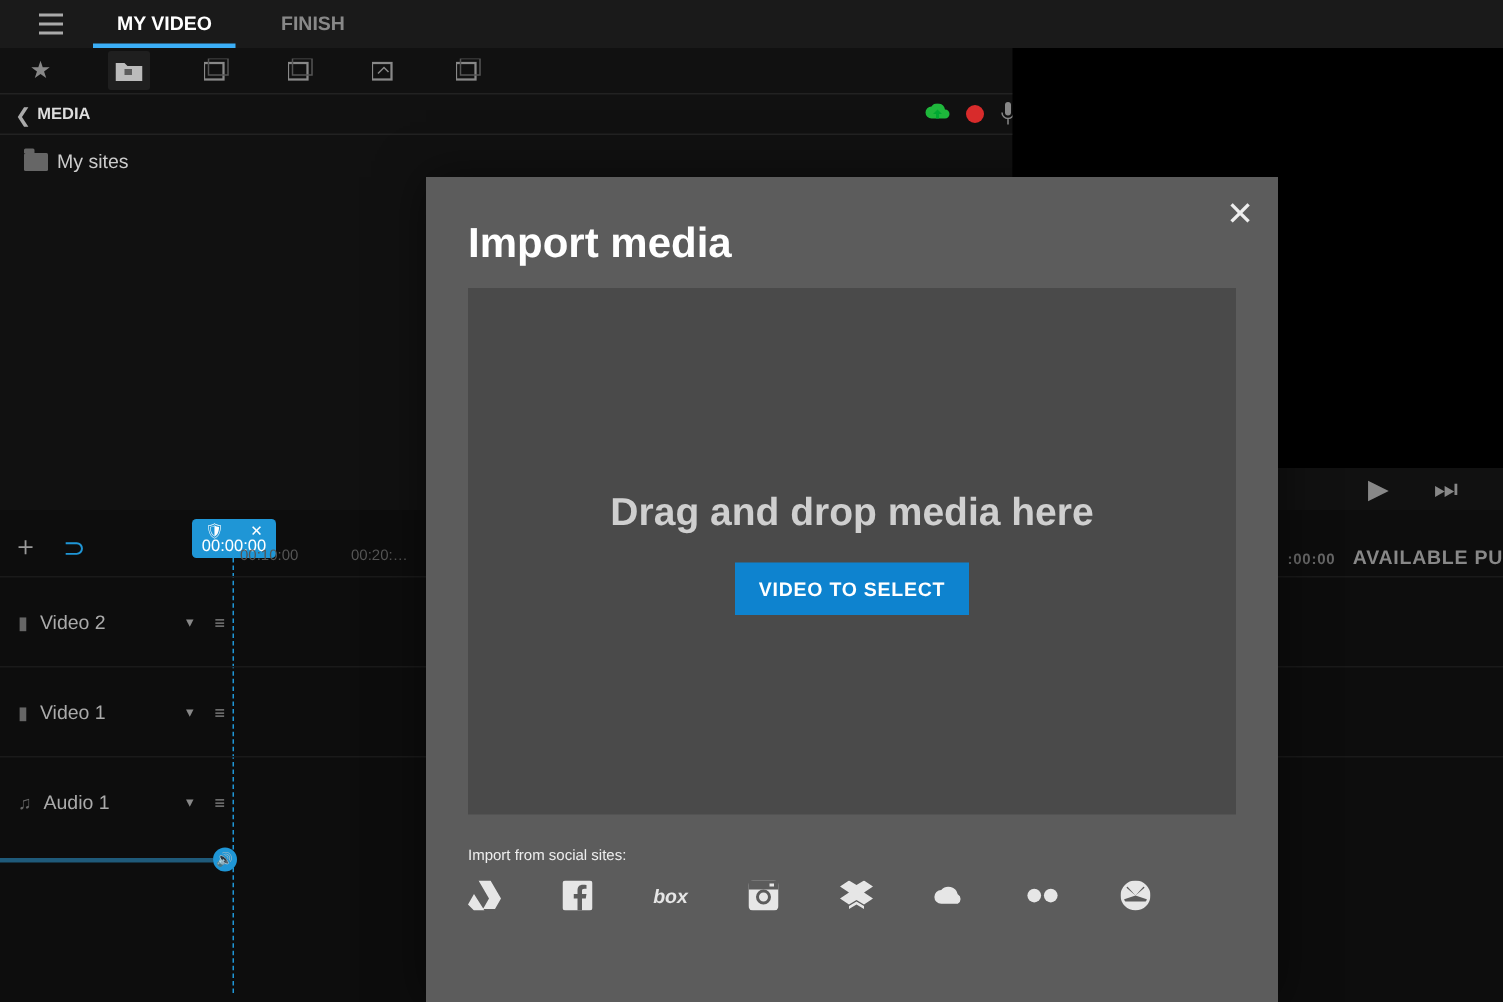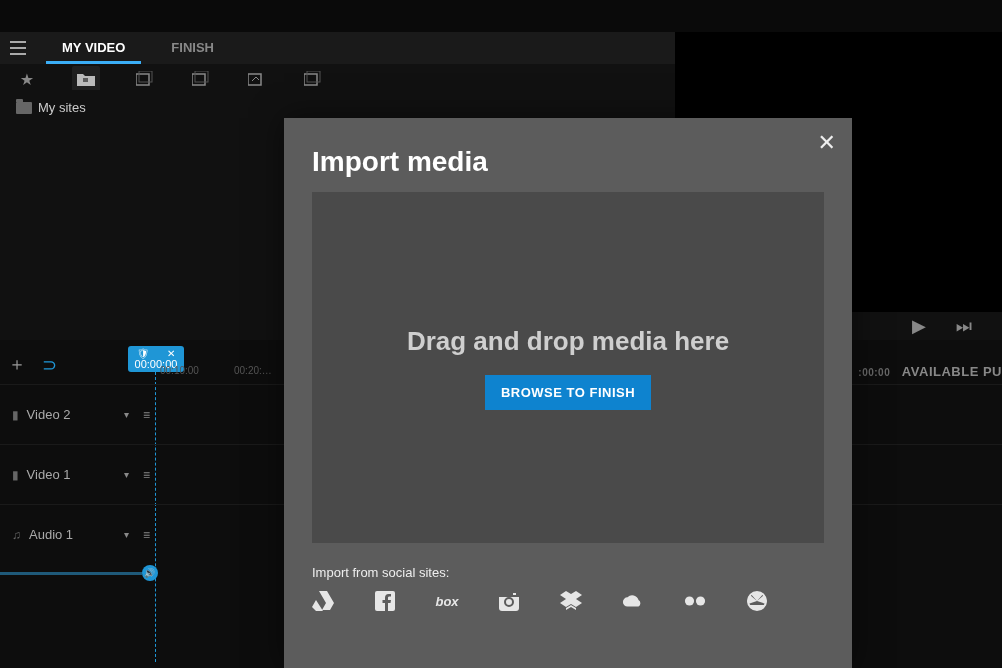--- a/index.html
+++ b/index.html
@@ -11,22 +11,21 @@
     height: 668px;
     overflow: hidden;
     position: relative;
   }
   
   .topbar {
     height: 32px;
     background: #1a1a1a;
     display: flex;
     align-items: center;
-    padding-left: 4px;
-    margin-top: 32px;
+    padding-left: 20px;
   }
   .hamburger {
     width: 28px; height: 28px;
     display: flex; flex-direction: column; justify-content: center; gap: 4px;
     padding: 4px 6px;
     cursor: pointer;
   }
   .hamburger span { height: 2px; background:#aaa; display:block; }
   .topbar .tab {
     padding: 0 16px;
@@ -145,21 +144,21 @@
   .modal .sub{ font-size:14px; color:#eee; margin-bottom:18px;}
   .dropzone{
     background:#4a4a4a;
     height:351px;
     display:flex; flex-direction:column; align-items:center; justify-content:center;
     gap:18px;
   }
   .dropzone .msg{ font-size:26px; font-weight:700; color:#cfcfcf;}
   .dropzone .browse{ background:#0e83cf; color:#fff; border:none; padding:10px 16px; font-size:13px; font-weight:700; letter-spacing:0.5px; cursor:pointer;}
   .social{ margin-top:22px;}
-  .social .label{ font-size:13px; color:#eee; margin-bottom:10px;}
+  .social .label{ font-size:10px; color:#eee; margin-bottom:10px;}
   .social .icons{ display:flex; gap:40px; align-items:center;}
   .social .sicon{ width:22px; height:22px; color:#e6e6e6; cursor:pointer; display:flex; align-items:center; justify-content:center; font-size:18px;}
   svg{ display:block; }
 </style>
 </head>
 <body>
 
 <div class="topbar">
   <div class="hamburger">
       <span></span>
@@ -298,21 +297,21 @@
       </div>
     </div>
   </div>
 </div>
 
 <div class="modal">
   <div class="close">✕</div>
   <h1>Import media</h1>
   <div class="dropzone">
     <div class="msg">Drag and drop media here</div>
-    <button class="browse">BROWSE TO FINISH</button>
+    <button class="browse">VIDEO TO SELECT</button>
   </div>
   <div class="social">
     <div class="label">Import from social sites:</div>
     <div class="icons">
       <div class="sicon">
         <svg width="22" height="20" viewBox="0 0 22 20">
             <path fill="#e6e6e6" d="M7 0h8l7 12h-8zM0 16l4-7 7 11H4zM14 12h8l-4 7h-8z"></path>
           </svg>
       </div>
       <div class="sicon">

